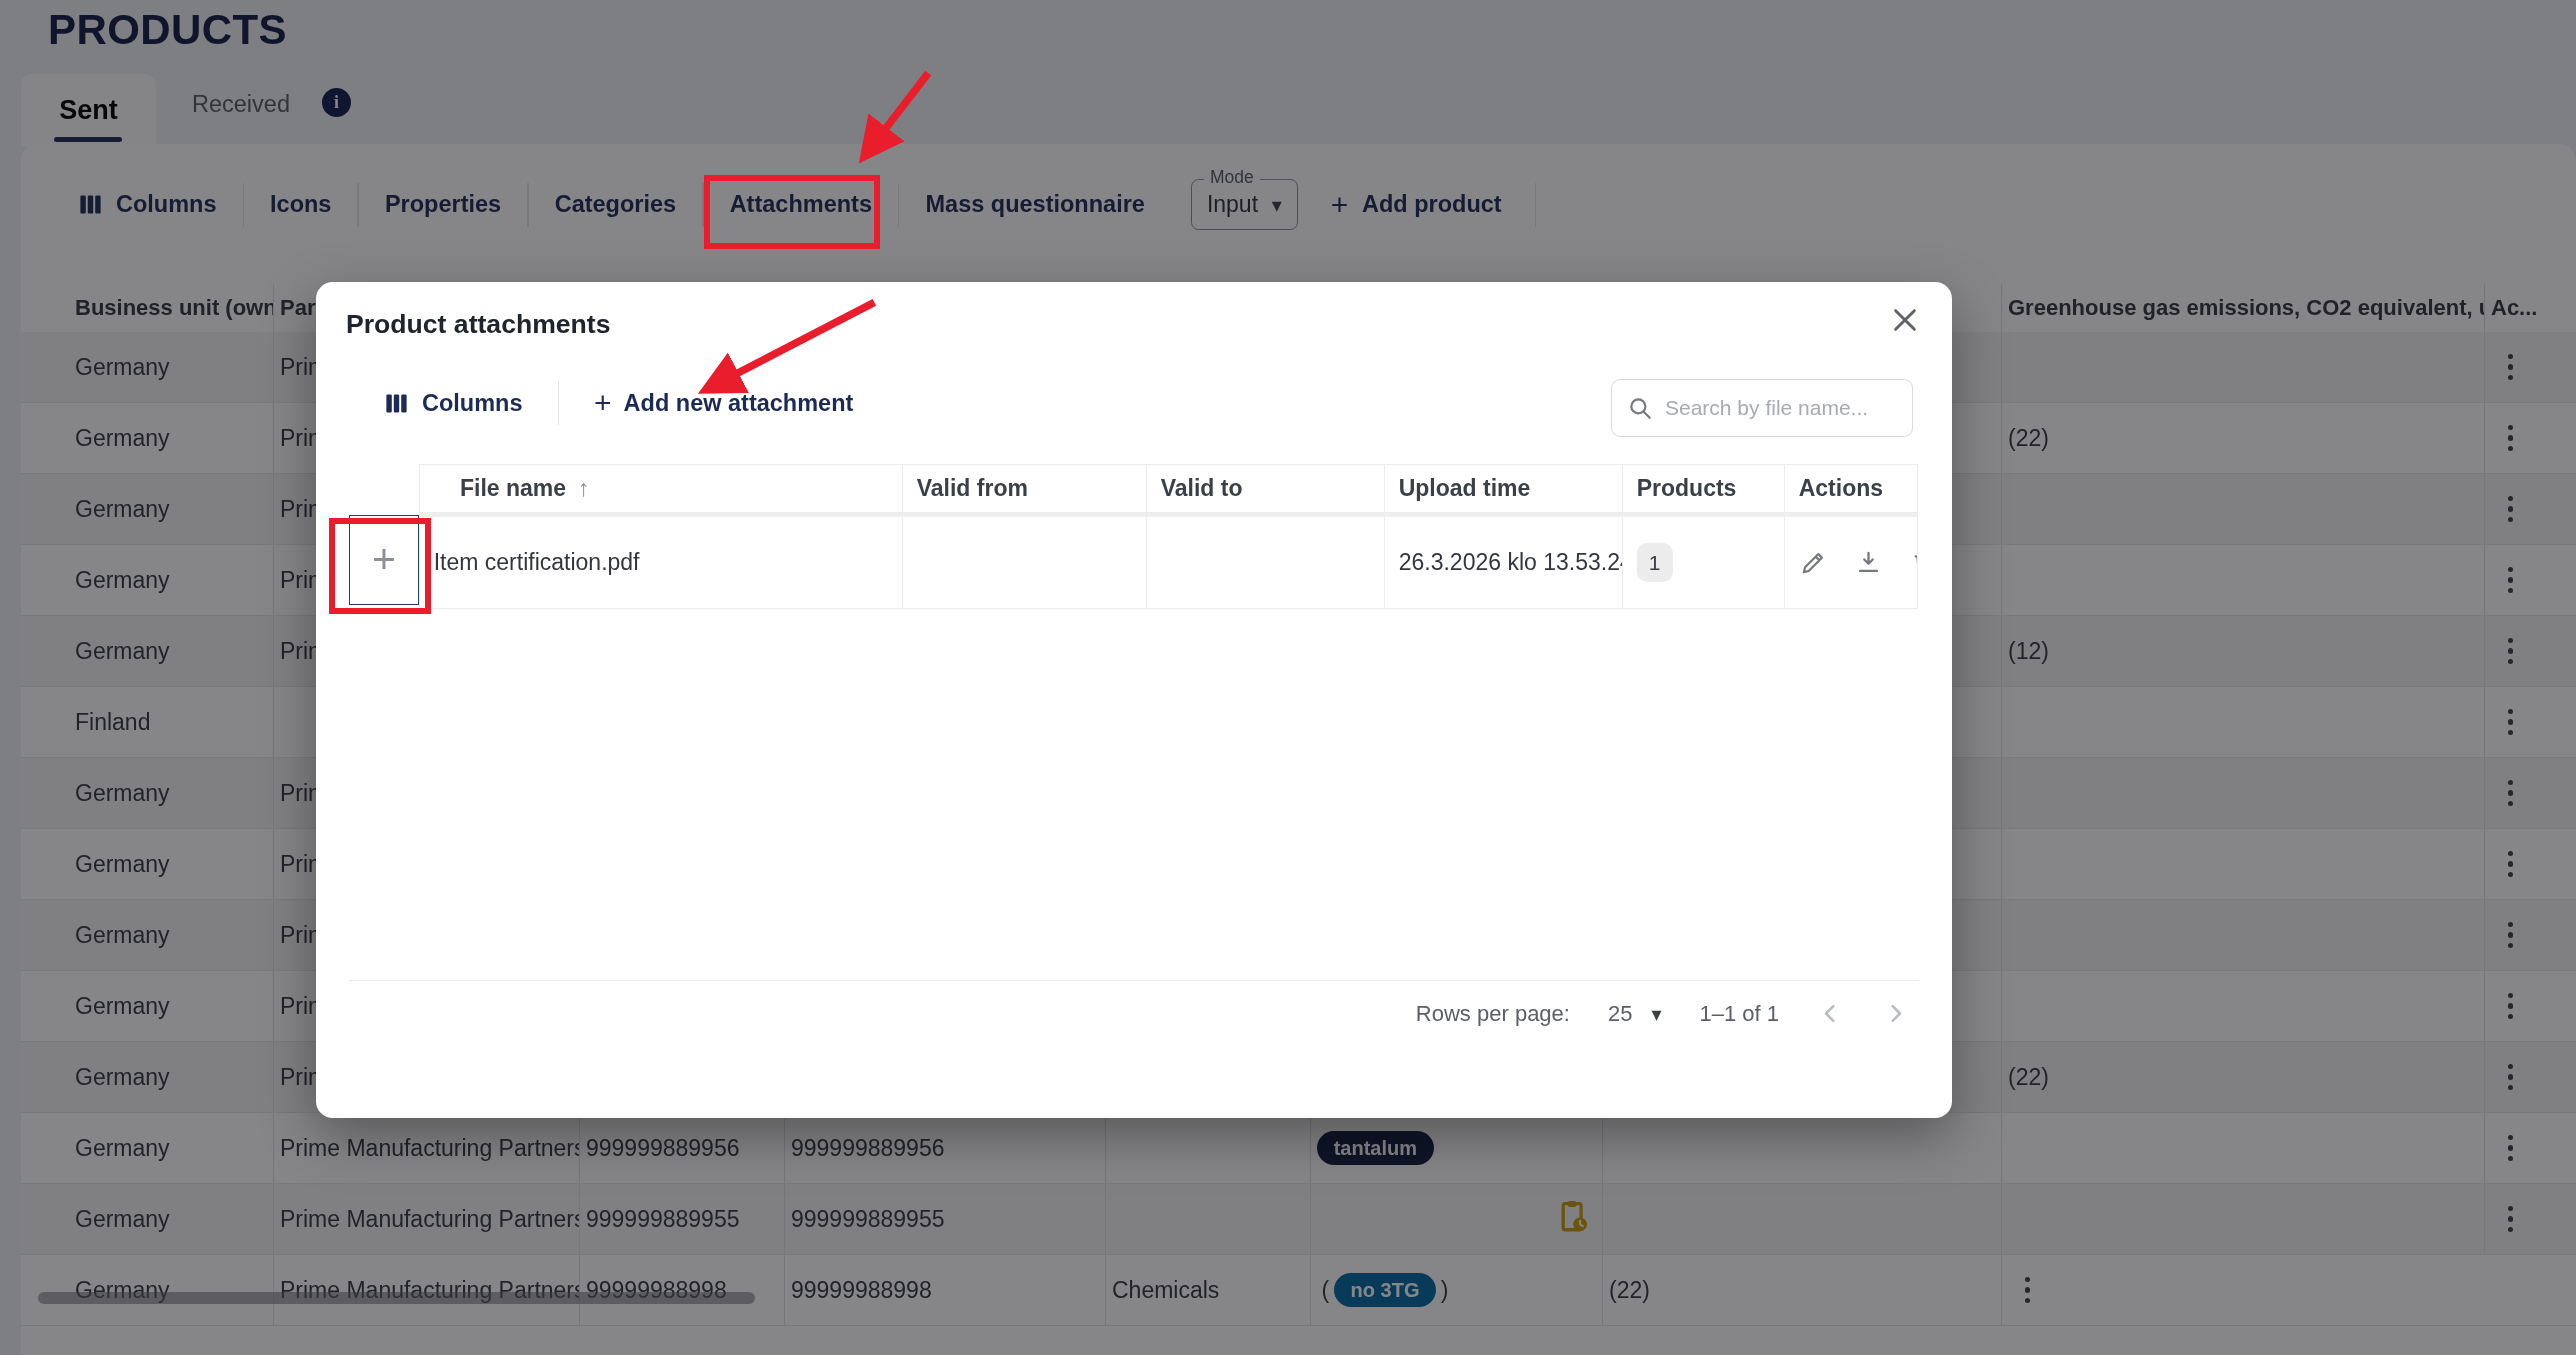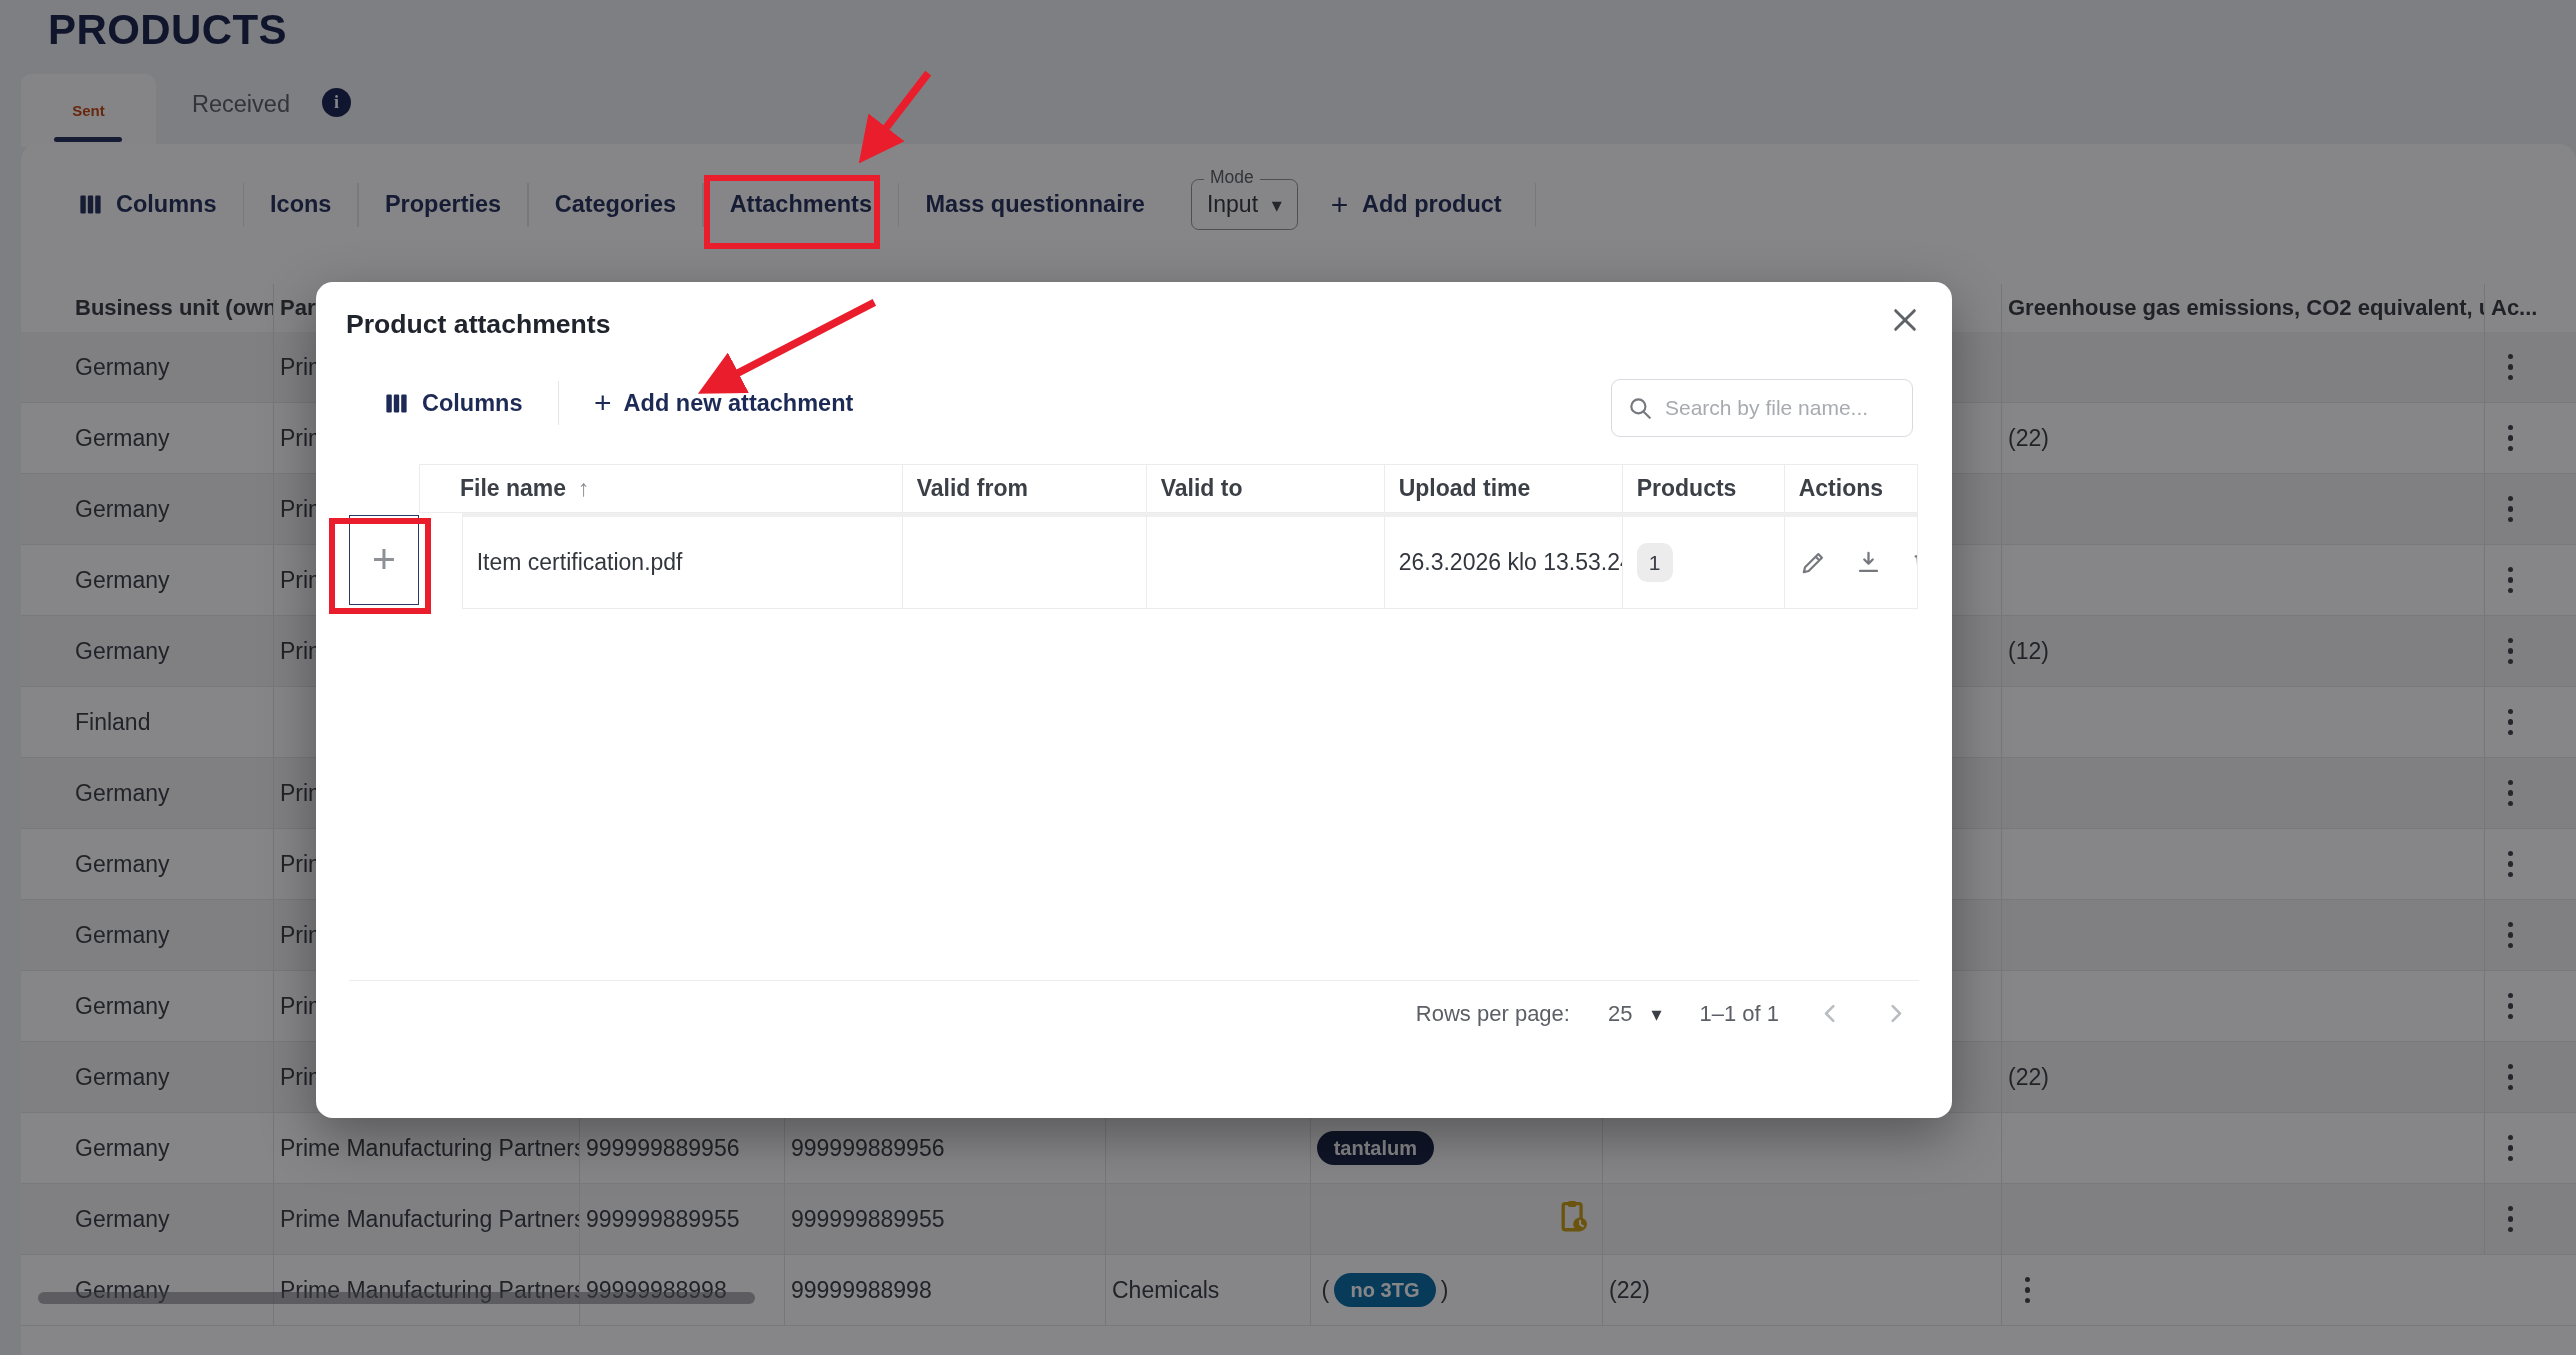--- a/index.html
+++ b/index.html
@@ -5,21 +5,21 @@
   * { margin:0; padding:0; box-sizing:border-box; }
   html,body { background:#ffffff; }
   body { font-family:"Liberation Sans", sans-serif; }
   .stage { position:relative; width:2576px; height:1356px; background:#eef0f4; overflow:hidden; }
 
   
   .bg-layer { position:absolute; inset:0; z-index:1; }
   .page-title { position:absolute; left:48px; top:6px; font-size:42px; font-weight:800; color:#131c47; letter-spacing:0.4px; }
 
   .tab-card { position:absolute; left:21px; top:74px; width:135px; height:73px; background:#fdfdfd; border-radius:10.6px 10.6px 0 0; }
-  .tab-sent { position:absolute; inset:0; display:flex; align-items:center; justify-content:center; font-size:15px; font-weight:700; color:#c2410c; }
+  .tab-sent { position:absolute; inset:0; display:flex; align-items:center; justify-content:center; font-size:27px; font-weight:700; color:#000000; }
   .tab-underline { position:absolute; left:33px; bottom:4.6px; width:68px; height:5.3px; border-radius:3px; background:#1d2a55; }
   .tab-received { position:absolute; left:192px; top:91px; font-size:23.5px; font-weight:500; color:#565b63; }
   .info-dot { position:absolute; left:322px; top:88px; width:29px; height:29px; border-radius:50%; background:#121f4c; color:#ffffff; display:flex; align-items:center; justify-content:center; font-size:18px; font-weight:700; font-family:"Liberation Serif", serif; }
 
   .top-buttons { position:absolute; right:24px; top:70px; display:flex; gap:27px; }
   .btn { height:59px; border-radius:7.6px; display:flex; align-items:center; gap:13.7px; padding:0 27px; font-size:23.5px; font-weight:700; }
   .btn-outline { border:1.5px solid #1d2a55; color:#1d2a55; background:transparent; }
   .btn-fill { background:#0f1c44; color:#ffffff; }
   .btn svg { display:block; }
 
@@ -70,21 +70,21 @@
   .m-table { position:absolute; left:33px; top:182px; width:1570px; }
   .m-grid { display:grid; grid-template-columns:70px 484px 244px 238px 238px 162px 133px; }
   .m-head { height:49px; }
   .m-head .mh { display:flex; align-items:center; padding-left:13.7px; font-size:23px; font-weight:700; color:#3b3f46; border-top:1.5px solid #ececec; border-bottom:1.5px solid #ececec; border-right:0.8px solid #ececec; white-space:nowrap; }
   .m-head .mh.first { border:none; }
   .m-head .mh.fname { border-left:0.8px solid #ececec;padding-left:40px; }
   .sort-arrow { margin-left:12px; color:#8b8f94; font-weight:400; }
   .m-row { height:96px; }
   .m-row .mc { display:flex; align-items:center; padding-left:13.7px; font-size:23px; color:#33373d; border-top:4.6px solid #efefef; border-bottom:1.5px solid #ececec; border-right:0.8px solid #ececec; white-space:nowrap; overflow:hidden; }
   .m-row .mc.first { border:none; padding:0; position:relative; overflow:visible; }
-  .m-row .mc.fname { border-left:0.8px solid #ececec;margin-left:43px; }
+  .m-row .mc.fname { border-left:0.8px solid #ececec; }
   .expand-btn { position:absolute; left:0; top:1.5px; width:70px; height:90px; border:1.5px solid #2b3a66; background:#ffffff; display:flex; align-items:center; justify-content:center; font-size:41px; font-weight:400; color:#8d9196; cursor:pointer; }
   .prod-pill { display:inline-flex; align-items:center; justify-content:center; min-width:36px; padding:7.6px 12px; border-radius:10.6px; background:#ececec; font-size:21px; color:#3b3f46; }
   .m-actions { gap:26px; }
   .icon-btn { display:flex; align-items:center; justify-content:center; color:#75787d; cursor:pointer; }
 
   .m-footline { position:absolute; left:33px; right:33px; top:698px; border-top:1.5px solid #ececec; }
   .m-footer { position:absolute; right:43px; top:718px; display:flex; align-items:center; gap:38px; font-size:22px; color:#5c6066; }
 
   
   .annot-svg { position:absolute; inset:0; z-index:9; pointer-events:none; }

